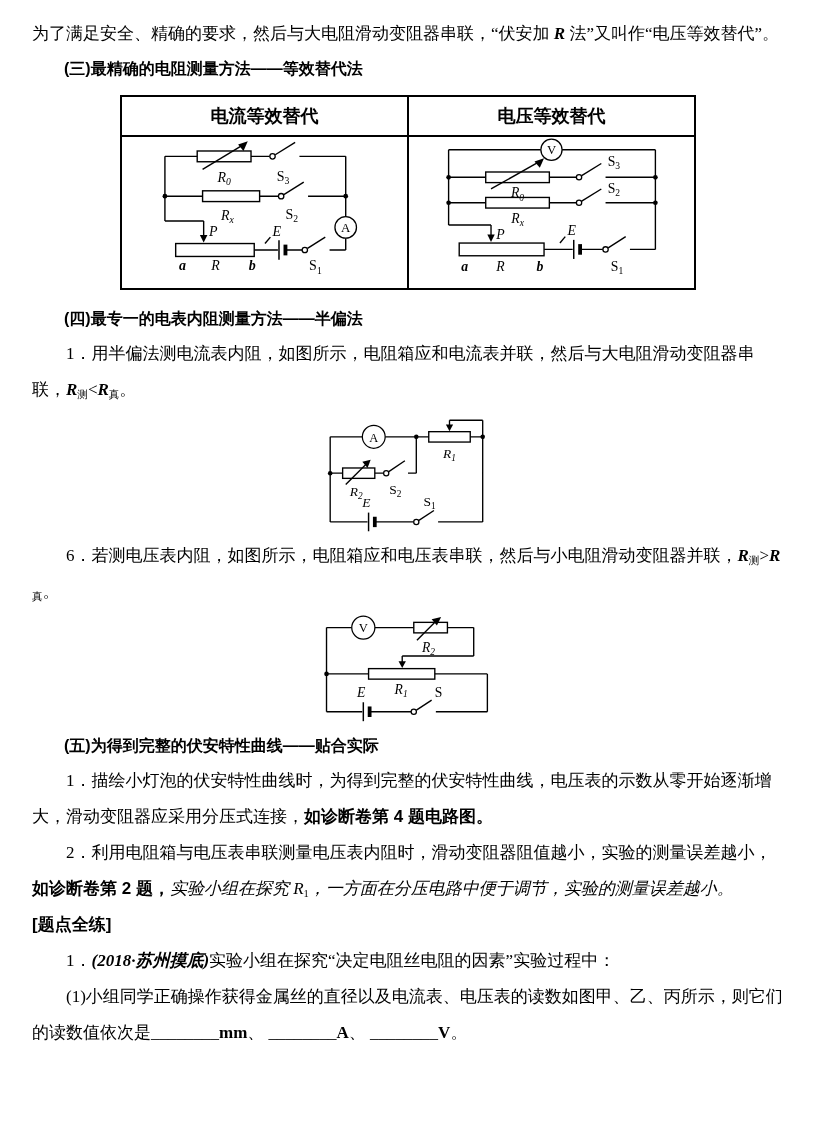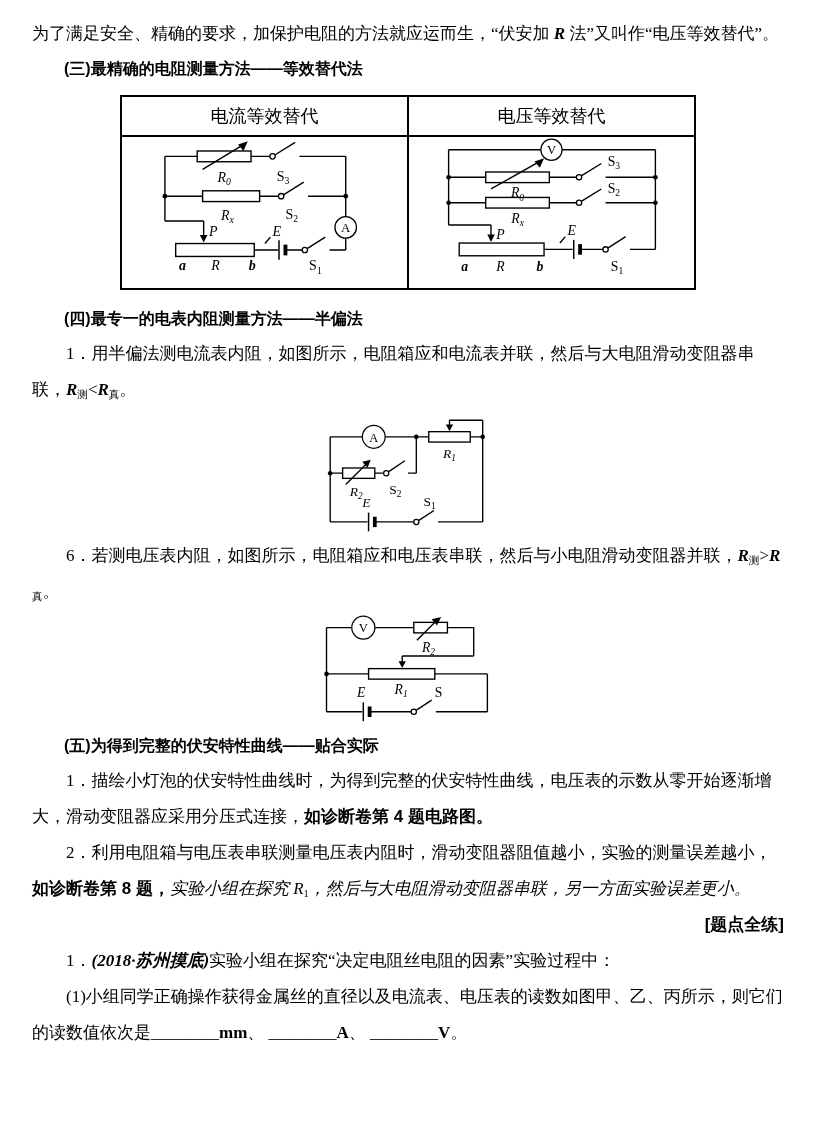--- a/index.html
+++ b/index.html
@@ -20,45 +20,45 @@
   .r-b{font-family:"Liberation Sans","DejaVu Sans",sans-serif;font-weight:bold;}
   .r-bs{font-weight:bold;margin-top:48px;}
   .r-bi{font-weight:bold;font-style:italic;}
   .r-i{font-style:italic;}
   .r-k{font-style:italic;}
   .r-bk{font-weight:bold;font-style:italic;margin-top:27px;}
   .r-sub{font-size:0.62em;vertical-align:-0.32em;}
   
   table.subst{border-collapse:collapse;margin:9px auto 12px;width:576px;table-layout:fixed;}
   .subst th,.subst td{border:2px solid #000;text-align:center;padding:0;}
-  .subst th{font-weight:normal;font-size:18px;height:37px;}
+  .subst th{font-weight:bold;font-size:18px;height:37px;}
   .subst td{height:140px;vertical-align:middle;}
   
   .fig{display:flex;justify-content:center;margin:5px 0 3px;}
-  .banner{text-align:right;font-weight:bold;
+  .banner{text-align:left;font-weight:bold;
     font-family:"Liberation Sans","DejaVu Sans",sans-serif;}
   
   svg .w{stroke:#000;stroke-width:1.3;fill:none;}
   svg .bx{fill:#fff;stroke:#000;stroke-width:1.3;}
   svg .dot{fill:#000;stroke:none;}
   svg .pv{fill:#fff;stroke:#000;stroke-width:1.2;}
   svg .ah{fill:#000;stroke:none;}
   svg .bat-l{stroke:#000;stroke-width:1.4;}
   svg .bat-s{stroke:#000;stroke-width:3.6;}
   svg text{font-family:"Liberation Serif","DejaVu Serif",serif;font-size:13px;}
   svg .ti{font-style:italic;}
   svg .tbi{font-style:italic;font-weight:bold;}
   svg .tu{font-style:normal;}
   svg .tm{font-size:12px;}
   svg .ts{font-size:9px;}
 </style>
 </head>
 <body>
 
-<p><span>为了满足安全、精确的要求，加保护电阻的方法就应运而生，“伏安加 </span><span class="r-bi">R</span><span> 法”又叫作“电压等效替代”。</span></p>
+<p><span>为了满足安全、精确的要求，然后与大电阻滑动变阻器串联，“伏安加 </span><span class="r-bi">R</span><span> 法”又叫作“电压等效替代”。</span></p>
 
 <p class="heading">(三)最精确的电阻测量方法——等效替代法</p>
 
 <table class="subst">
   <tbody>
       <tr>
     <th>电流等效替代</th>
     <th>电压等效替代</th>
   </tr>
   <tr>
@@ -273,19 +273,19 @@
     <text class="ti" x="81" y="75" text-anchor="middle"><tspan>R</tspan><tspan class="ts" dy="3">1</tspan></text>
     <text class="ti" x="39" y="78">E</text>
     <text class="tu" x="113" y="78">S</text>
   </svg>
 </div>
 
 <p class="heading">(五)为得到完整的伏安特性曲线——贴合实际</p>
 
 <p class="indent"><span>1．描绘小灯泡的伏安特性曲线时，为得到完整的伏安特性曲线，电压表的示数从零开始逐渐增大，滑动变阻器应采用分压式连接，</span><span class="r-b">如诊断卷第 4 题电路图。</span></p>
 
-<p class="indent"><span>2．利用电阻箱与电压表串联测量电压表内阻时，滑动变阻器阻值越小，实验的测量误差越小，</span><span class="r-b">如诊断卷第 8 题，</span><span class="r-k">实验小组在探究 </span><span class="r-i">R</span><span class="r-sub">1</span><span class="r-k">，然后与大电阻滑动变阻器串联，另一方面实验误差更小。</span></p>
+<p class="indent"><span>2．利用电阻箱与电压表串联测量电压表内阻时，滑动变阻器阻值越小，实验的测量误差越小，</span><span class="r-b">如诊断卷第 2 题，</span><span class="r-k">实验小组在探究 </span><span class="r-i">R</span><span class="r-sub">1</span><span class="r-k">，一方面在分压电路中便于调节，实验的测量误差越小。</span></p>
 
 <p class="banner">[题点全练]</p>
 
 <p class="indent"><span>1．</span><span class="r-bk">(2018·苏州摸底)</span><span>实验小组在探究“决定电阻丝电阻的因素”实验过程中：</span></p>
 
 <p class="indent"><span>(1)小组同学正确操作获得金属丝的直径以及电流表、电压表的读数如图甲、乙、丙所示，则它们的读数值依次是</span><span>________</span><span class="r-bs">mm</span><span>、 </span><span>________</span><span class="r-bs">A</span><span>、 </span><span>________</span><span class="r-bs">V</span><span>。</span></p>
 
 </body></html>

